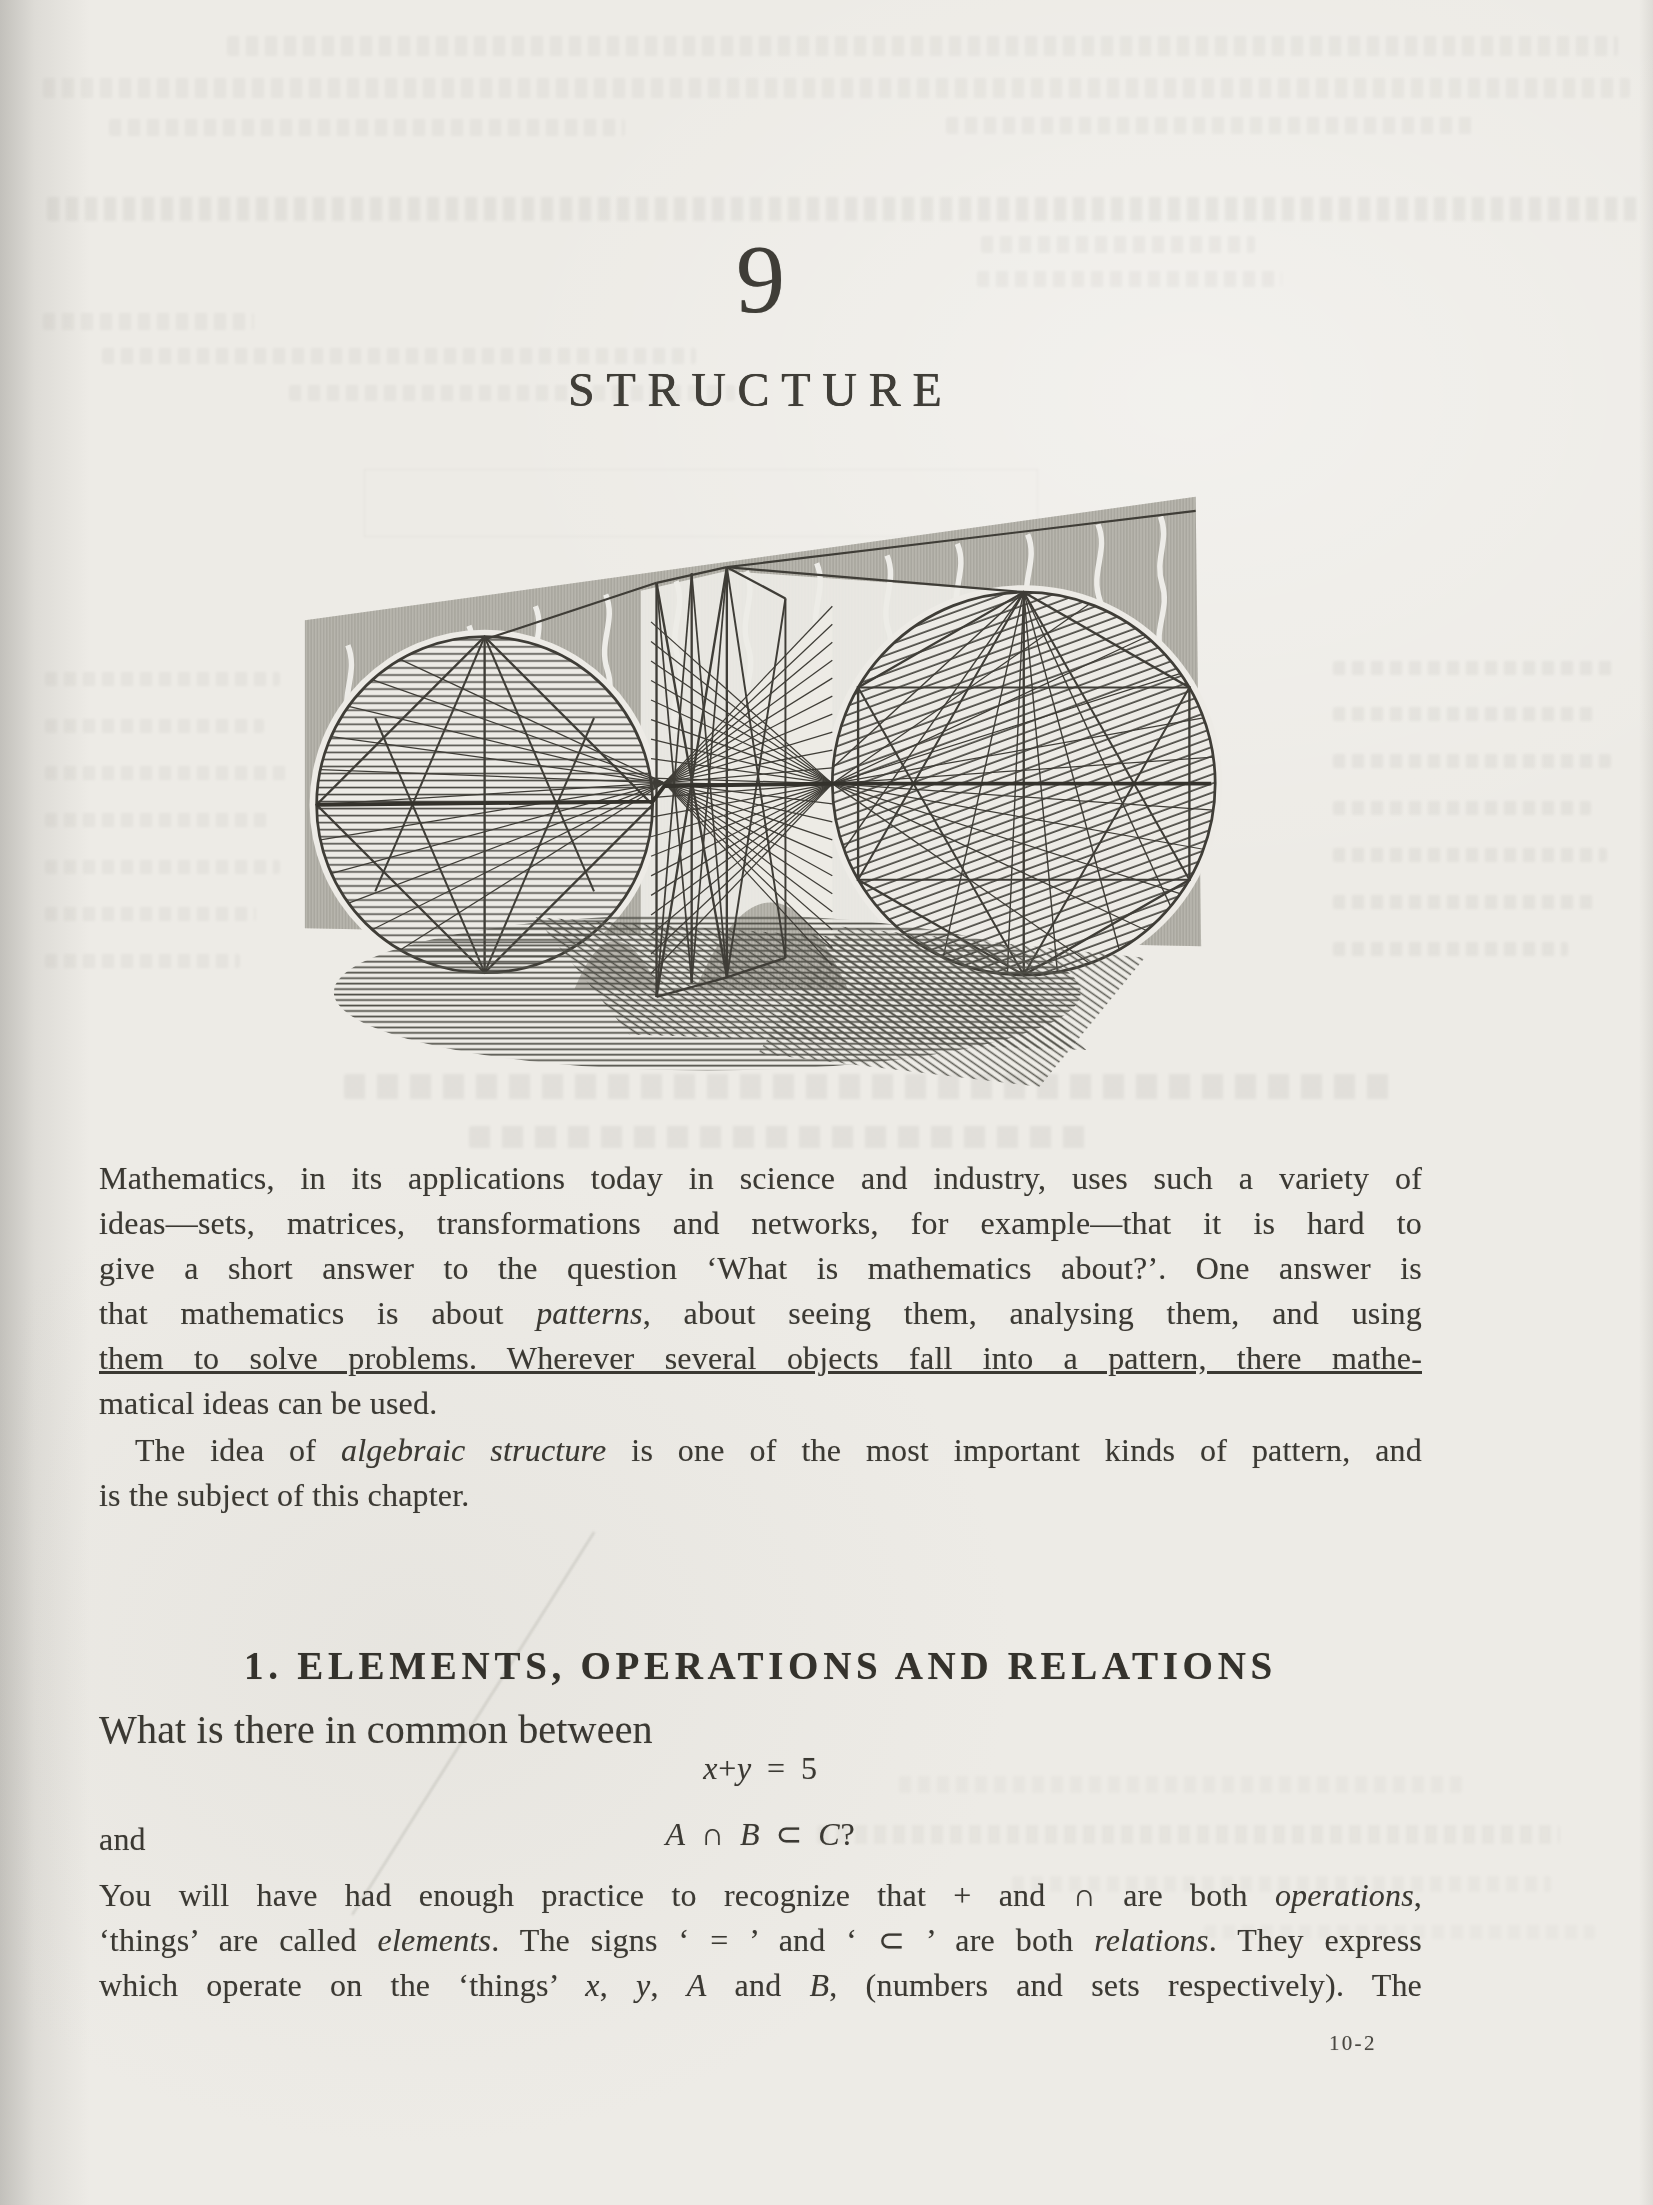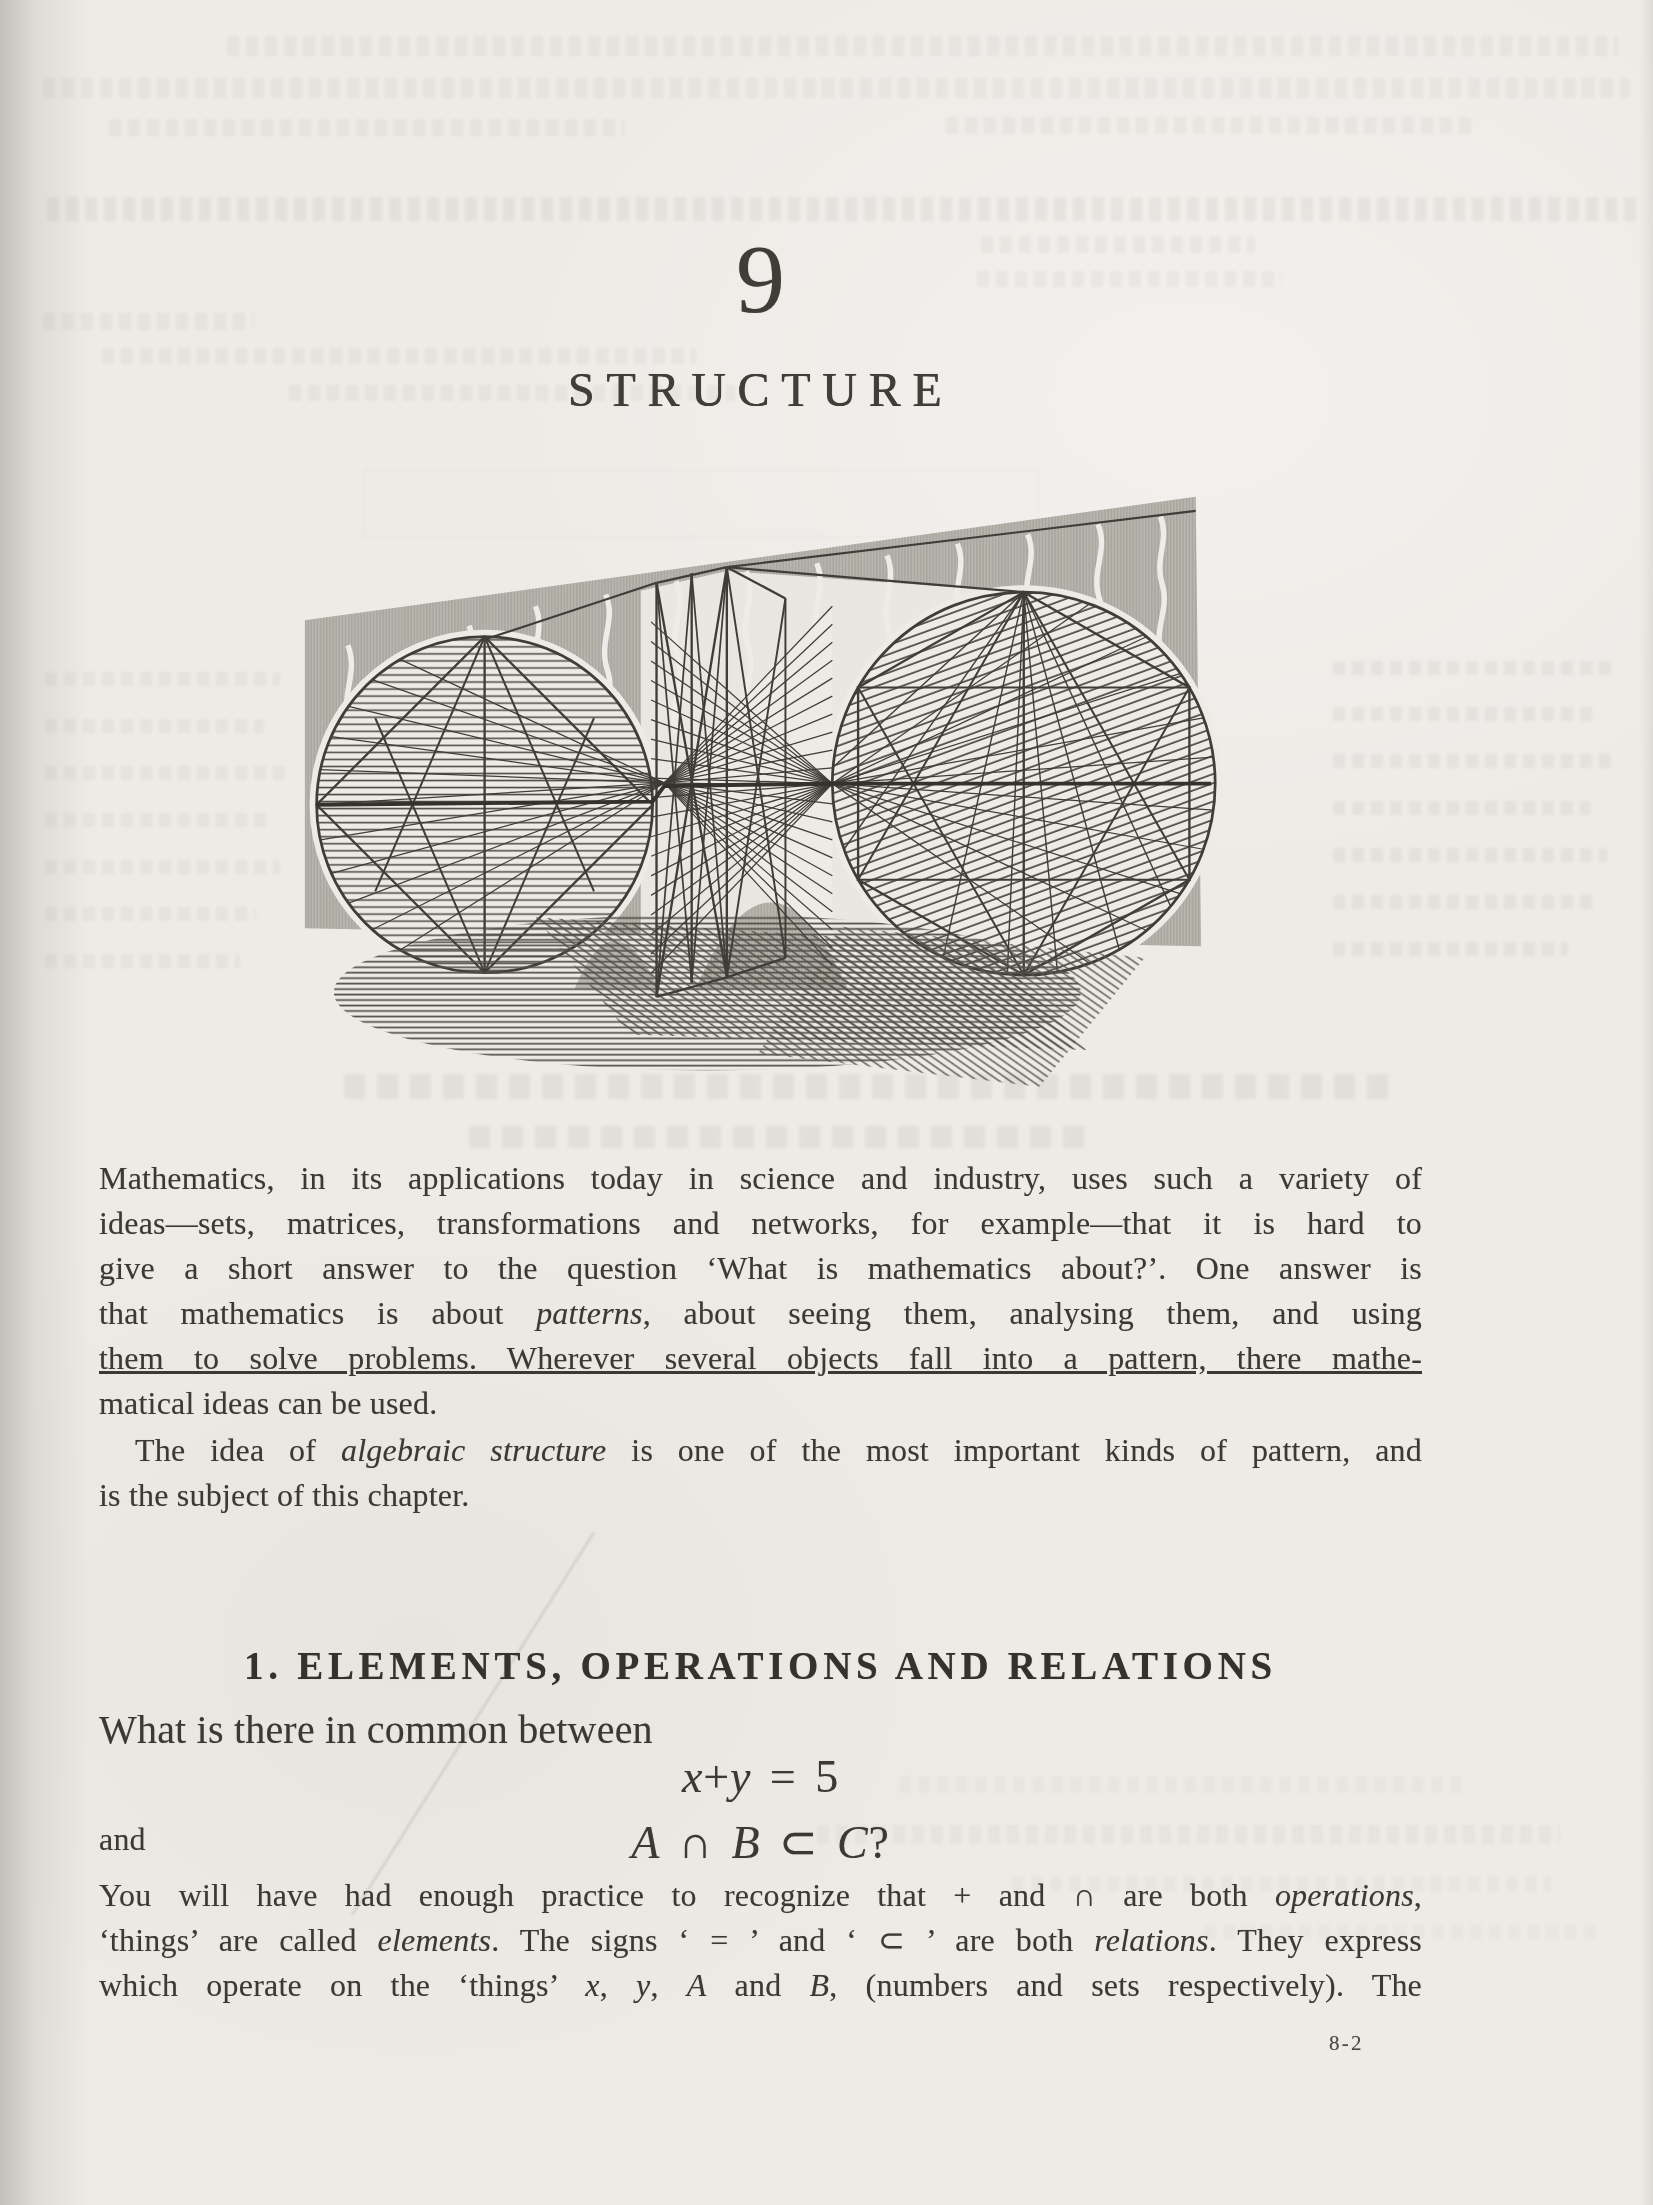--- a/index.html
+++ b/index.html
@@ -19,21 +19,21 @@
   .chapter-number{top:225px; font-size:98px; line-height:109px; color:#3f3d37;}
   .chapter-title{top:347px; font-size:48px; line-height:86px; letter-spacing:11.7px;
                  color:#403e38; text-shadow:0.5px 0 0 #403e38, 0 0 0.8px rgba(64,62,56,.4);}
   .para{position:absolute; left:99px; width:1323px;}
   .bl{font-size:32px; line-height:45px; height:45px; white-space:nowrap;}
   .just{text-align:justify; text-align-last:justify; white-space:normal;}
   .indent{text-indent:36px;}
   .section-heading{top:1643px; font-size:39px; font-weight:bold; letter-spacing:4.7px;
                    color:#34322c; text-shadow:0 0 0.8px rgba(52,50,44,.4);}
   .lead-line{top:1706px; left:99px; font-size:40px;}
-  .equation{font-size:46px; letter-spacing:0.8px; word-spacing:6.3px; color:#3b3933;}
+  .equation{font-size:32px; letter-spacing:0.8px; word-spacing:6.3px; color:#3b3933;}
   .eq1{top:1750px;}
   .eq2{top:1815px;}
   .connector{top:1821px; left:99px; font-size:32px;}
   .page-number{top:2014px; font-size:34px;}
   .signature{top:2031px; left:1329px; font-size:21px; letter-spacing:2.3px; color:#4a4842;}
   i{font-style:italic;}
   
   .gb{position:absolute; border-radius:3.1px; filter:blur(1.6px); opacity:.10;
       background:repeating-linear-gradient(90deg, rgba(116,114,106,.65) 0 11.7px, rgba(116,114,106,0) 11.7px 19px);}
   .gb2{position:absolute; border-radius:3.1px; filter:blur(1.6px); opacity:.13;
@@ -294,16 +294,16 @@
   <div class="tx center-col equation eq1"><i>x</i>+<i>y</i> = 5</div>
   <div class="tx connector">and</div>
   <div class="tx center-col equation eq2"><i>A</i> ∩ <i>B</i> ⊂ <i>C</i>?</div>
 
   <div class="para" style="top:1873px;">
     <div class="tx bl just" style="position:static;">You will have had enough practice to recognize that + and ∩ are both <i>operations</i>,</div>
     <div class="tx bl just" style="position:static;">‘things’ are called <i>elements</i>. The signs ‘ = ’ and ‘ ⊂ ’ are both <i>relations</i>. They express</div>
     <div class="tx bl just" style="position:static;">which operate on the ‘things’ <i>x</i>, <i>y</i>, <i>A</i> and <i>B</i>, (numbers and sets respectively). The</div>
   </div>
 
-  <div class="tx signature">8-2</div>
+  <div class="tx signature">10-2</div>
 
 </div>
 
 
 </body></html>

